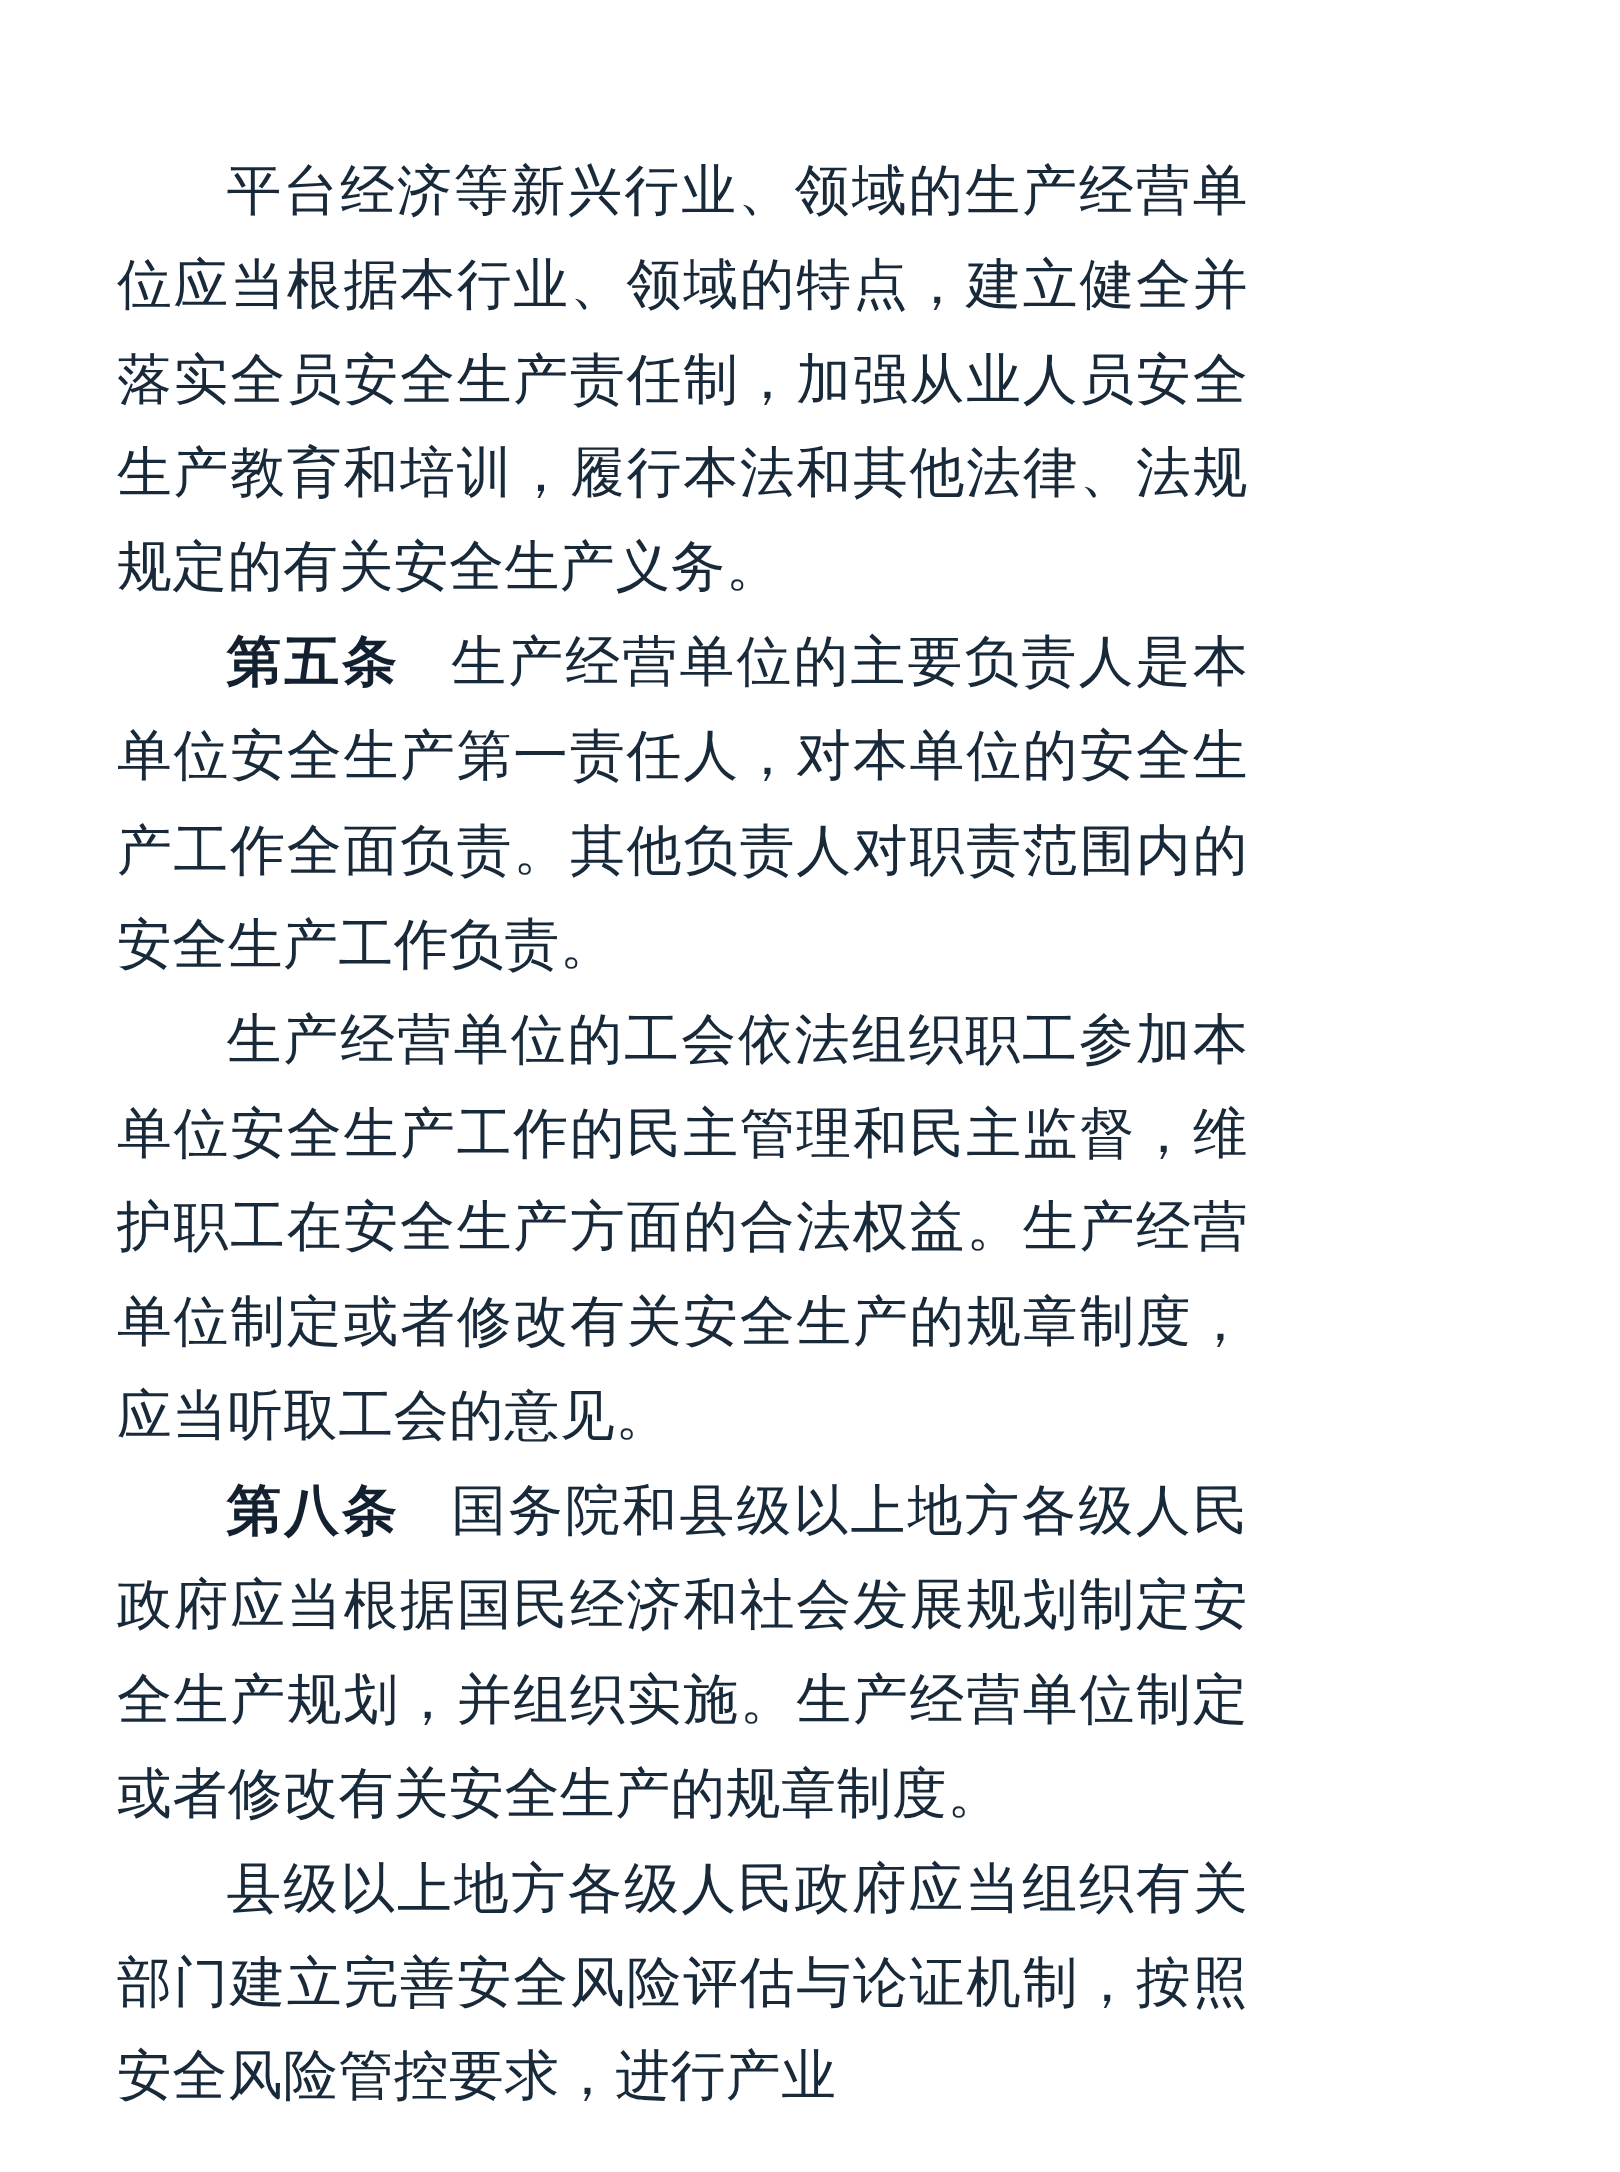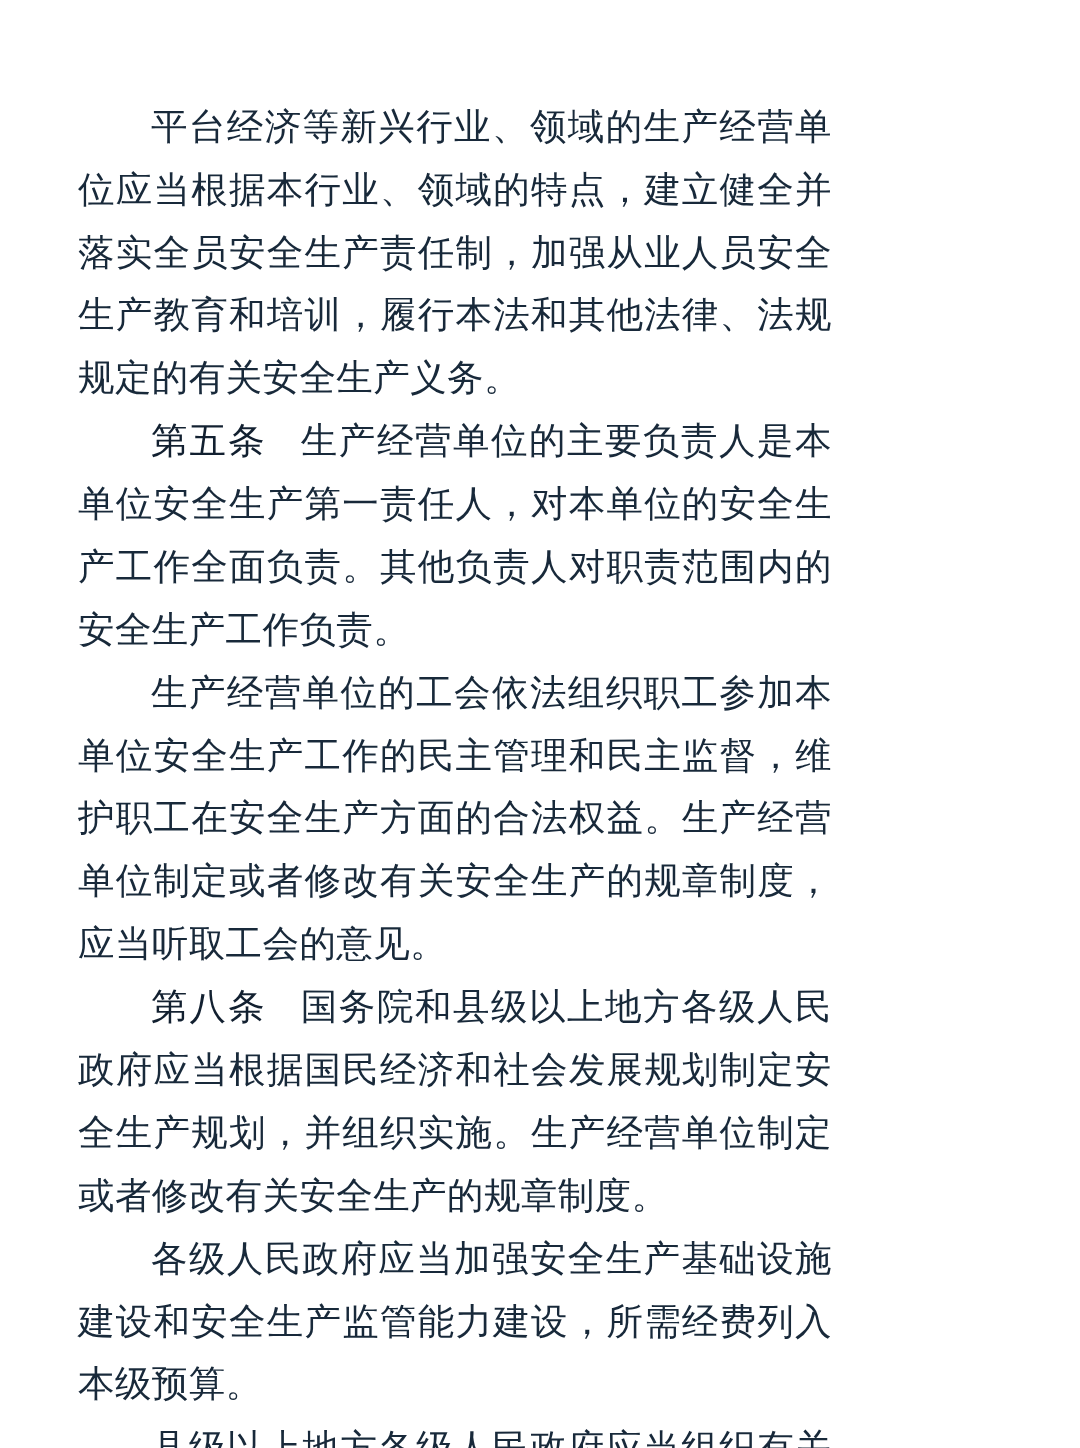--- a/index.html
+++ b/index.html
@@ -27,21 +27,21 @@
     letter-spacing: 0.4px;
     text-align: justify;
     text-justify: inter-ideograph;
     color: #18293a;
   }
   .para {
     margin: 0 0 0.5px 0;
     text-indent: 2em;
   }
   .article-label {
-    font-weight: 400;
+    font-weight: 700;
     color: #122030;
     letter-spacing: 1px;
   }
   .gap-after-label {
     display: inline-block;
     width: 0.9em;
   }
 </style>
 </head>
 <body>
@@ -52,18 +52,17 @@
     <p class="para"><span>平台经济等新兴行业、领域的生产经营单位应当根据本行业、领域的特点，建立健全并落实全员安全生产责任制，加强从业人员安全生产教育和培训，履行本法和其他法律、法规规定的有关安全生产义务。</span></p>
 
     <p class="para"><span class="article-label">第五条</span><span class="gap-after-label"></span><span>生产经营单位的主要负责人是本单位安全生产第一责任人，对本单位的安全生产工作全面负责。其他负责人对职责范围内的安全生产工作负责。</span></p>
 
 
 
     <p class="para"><span>生产经营单位的工会依法组织职工参加本单位安全生产工作的民主管理和民主监督，维护职工在安全生产方面的合法权益。生产经营单位制定或者修改有关安全生产的规章制度，应当听取工会的意见。</span></p>
 
     <p class="para"><span class="article-label">第八条</span><span class="gap-after-label"></span><span>国务院和县级以上地方各级人民政府应当根据国民经济和社会发展规划制定安全生产规划，并组织实施。生产经营单位制定或者修改有关安全生产的规章制度。</span></p>
 
-    <p class="para"><span>各级人民政府应当加强安全生产基础设施建设和安全生产监管能力建设，所需经费列入本级预算。</span></p>
 
     <p class="para"><span>县级以上地方各级人民政府应当组织有关部门建立完善安全风险评估与论证机制，按照安全风险管控要求，进行产业</span></p>
 
   </div>
 </div>
 
 </body></html>

